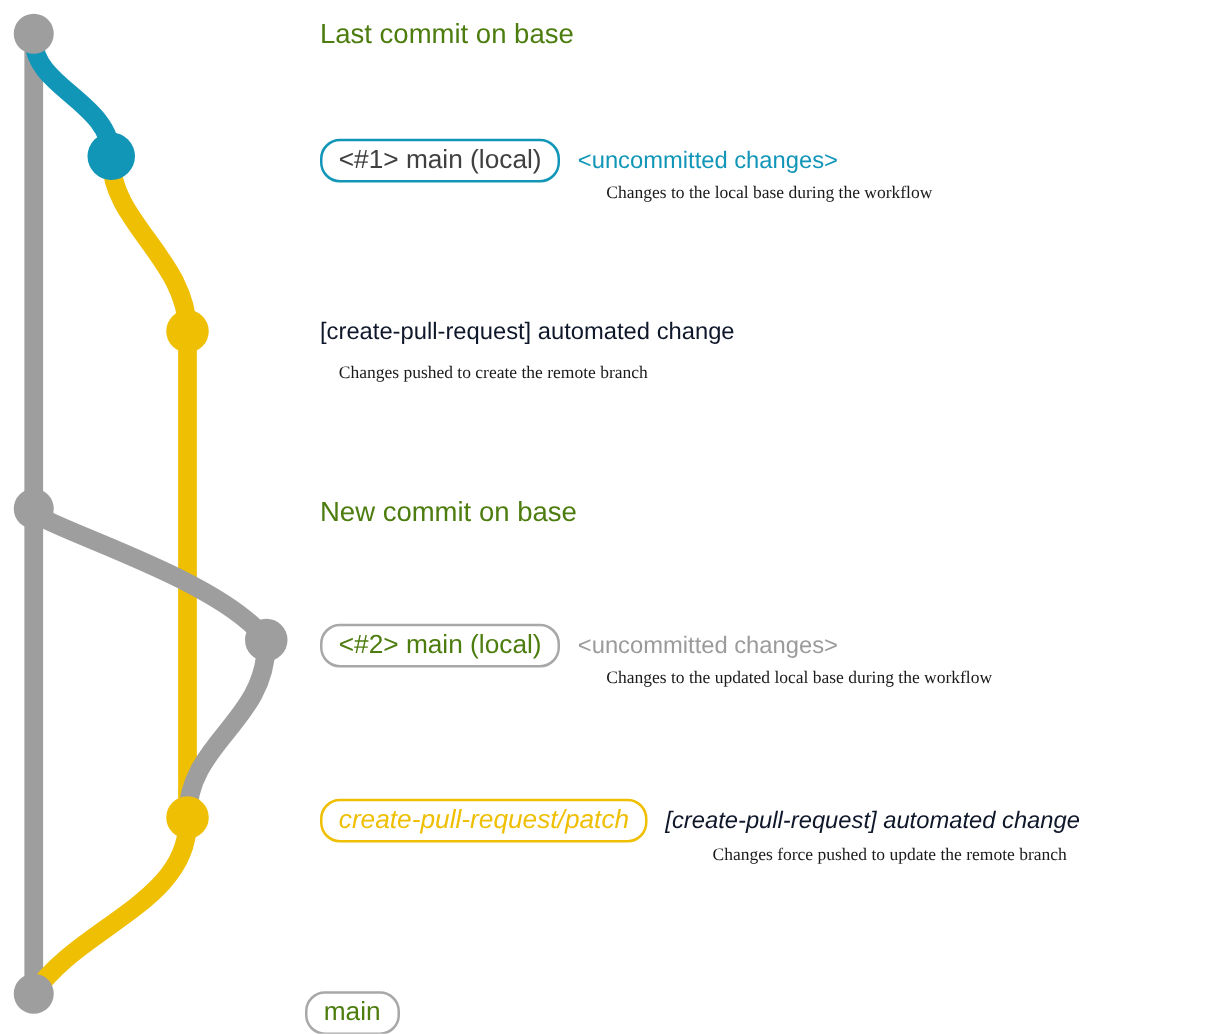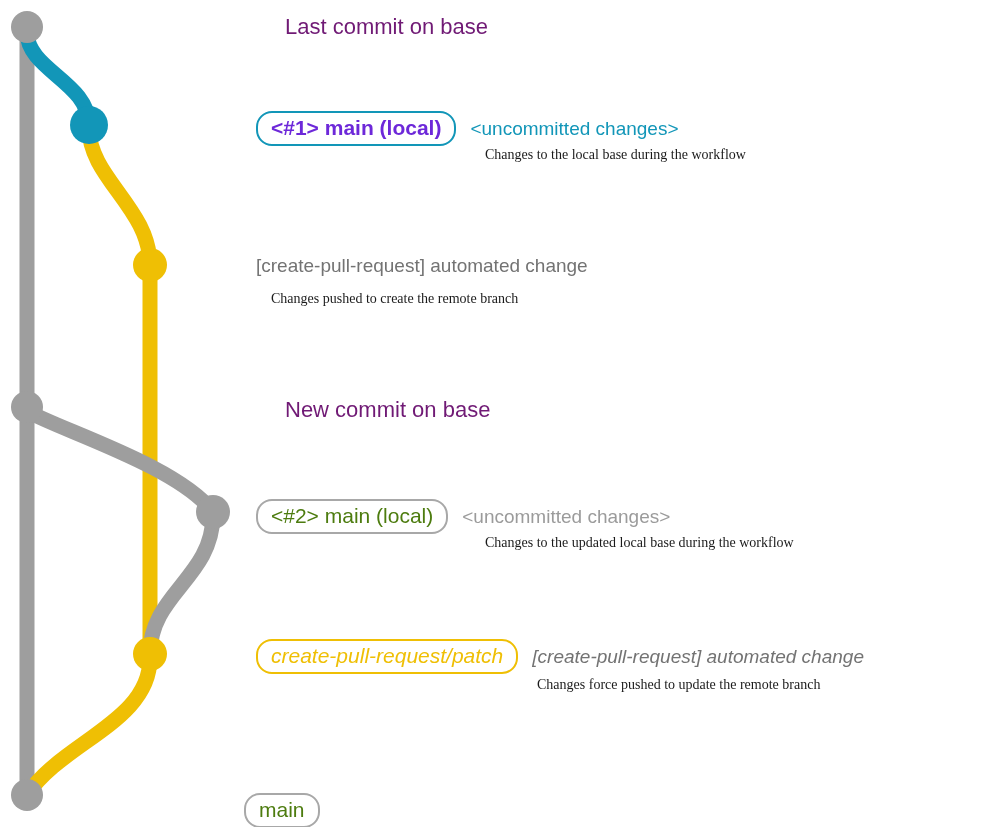--- a/index.html
+++ b/index.html
@@ -28,46 +28,45 @@
     display: inline-flex;
     align-items: center;
     justify-content: center;
     border: 2px solid;
     border-radius: 16px;
     padding: 4px 13px 6px 13px;
     font-size: 21px;
     line-height: 1;
     background: #ffffff;
   }
-  .badge.teal   { border-color: #1296b8; color: #6d28d9; font-weight: bold; }
+  .badge.teal   { border-color: #1296b8; color: #404040; }
   .badge.gray   { border-color: #a8a8a8; color: #4d7c0f; }
   .badge.yellow { border-color: #efbf04; color: #efbf04; }
   .msg {
     font-size: 19px;
     line-height: 1;
   }
   .msg.teal   { color: #1296b8; }
   .msg.gray   { color: #9b9b9b; }
-  .msg.yellow { color: #737373; }
+  .msg.yellow { color: #0f172a; }
   .msg.lead   { margin-left: 14px; }
   .desc {
     position: absolute;
     font-family: "Liberation Serif", serif;
     font-size: 14px;
     color: #1a1a1a;
     white-space: nowrap;
     line-height: 1;
   }
   .plain-label {
     position: absolute;
     font-size: 22px;
-    color: #701a75;
+    color: #4d7c0f;
     white-space: nowrap;
     line-height: 1;
-    margin-left: 29px;
   }
 </style>
 </head>
 <body>
 
 <svg id="graph-svg" viewBox="0 0 981 827" xmlns="http://www.w3.org/2000/svg">
 
   <path d="M27,27 L27,407" stroke="#9e9e9e" stroke-width="15" fill="none" stroke-linecap="butt"></path>
   <path d="M27,407 L27,795" stroke="#9e9e9e" stroke-width="15" fill="none" stroke-linecap="butt"></path>
 
@@ -110,17 +109,17 @@
 <div class="row" style="left:256px; top:499px;">
   <span class="badge gray">&lt;#2&gt; main (local)</span>
   <span class="msg gray lead">&lt;uncommitted changes&gt;</span>
 </div>
 <div class="desc" style="left:485px; top:536px;">Changes to the updated local base during the workflow</div>
 
 <div class="row" style="left:256px; top:639px;font-style:italic;">
   <span class="badge yellow">create-pull-request/patch</span>
   <span class="msg yellow lead">[create-pull-request] automated change</span>
 </div>
-<div class="desc" style="left:537px; top:678px;">Changes force pushed to update the remote branch</div>
+<div class="desc" style="left:570px; top:678px;">Changes force pushed to update the remote branch</div>
 
 <div class="row" style="left:244px; top:781px;margin-top:12px;">
   <span class="badge gray">main</span>
 </div>
 
 </body></html>

